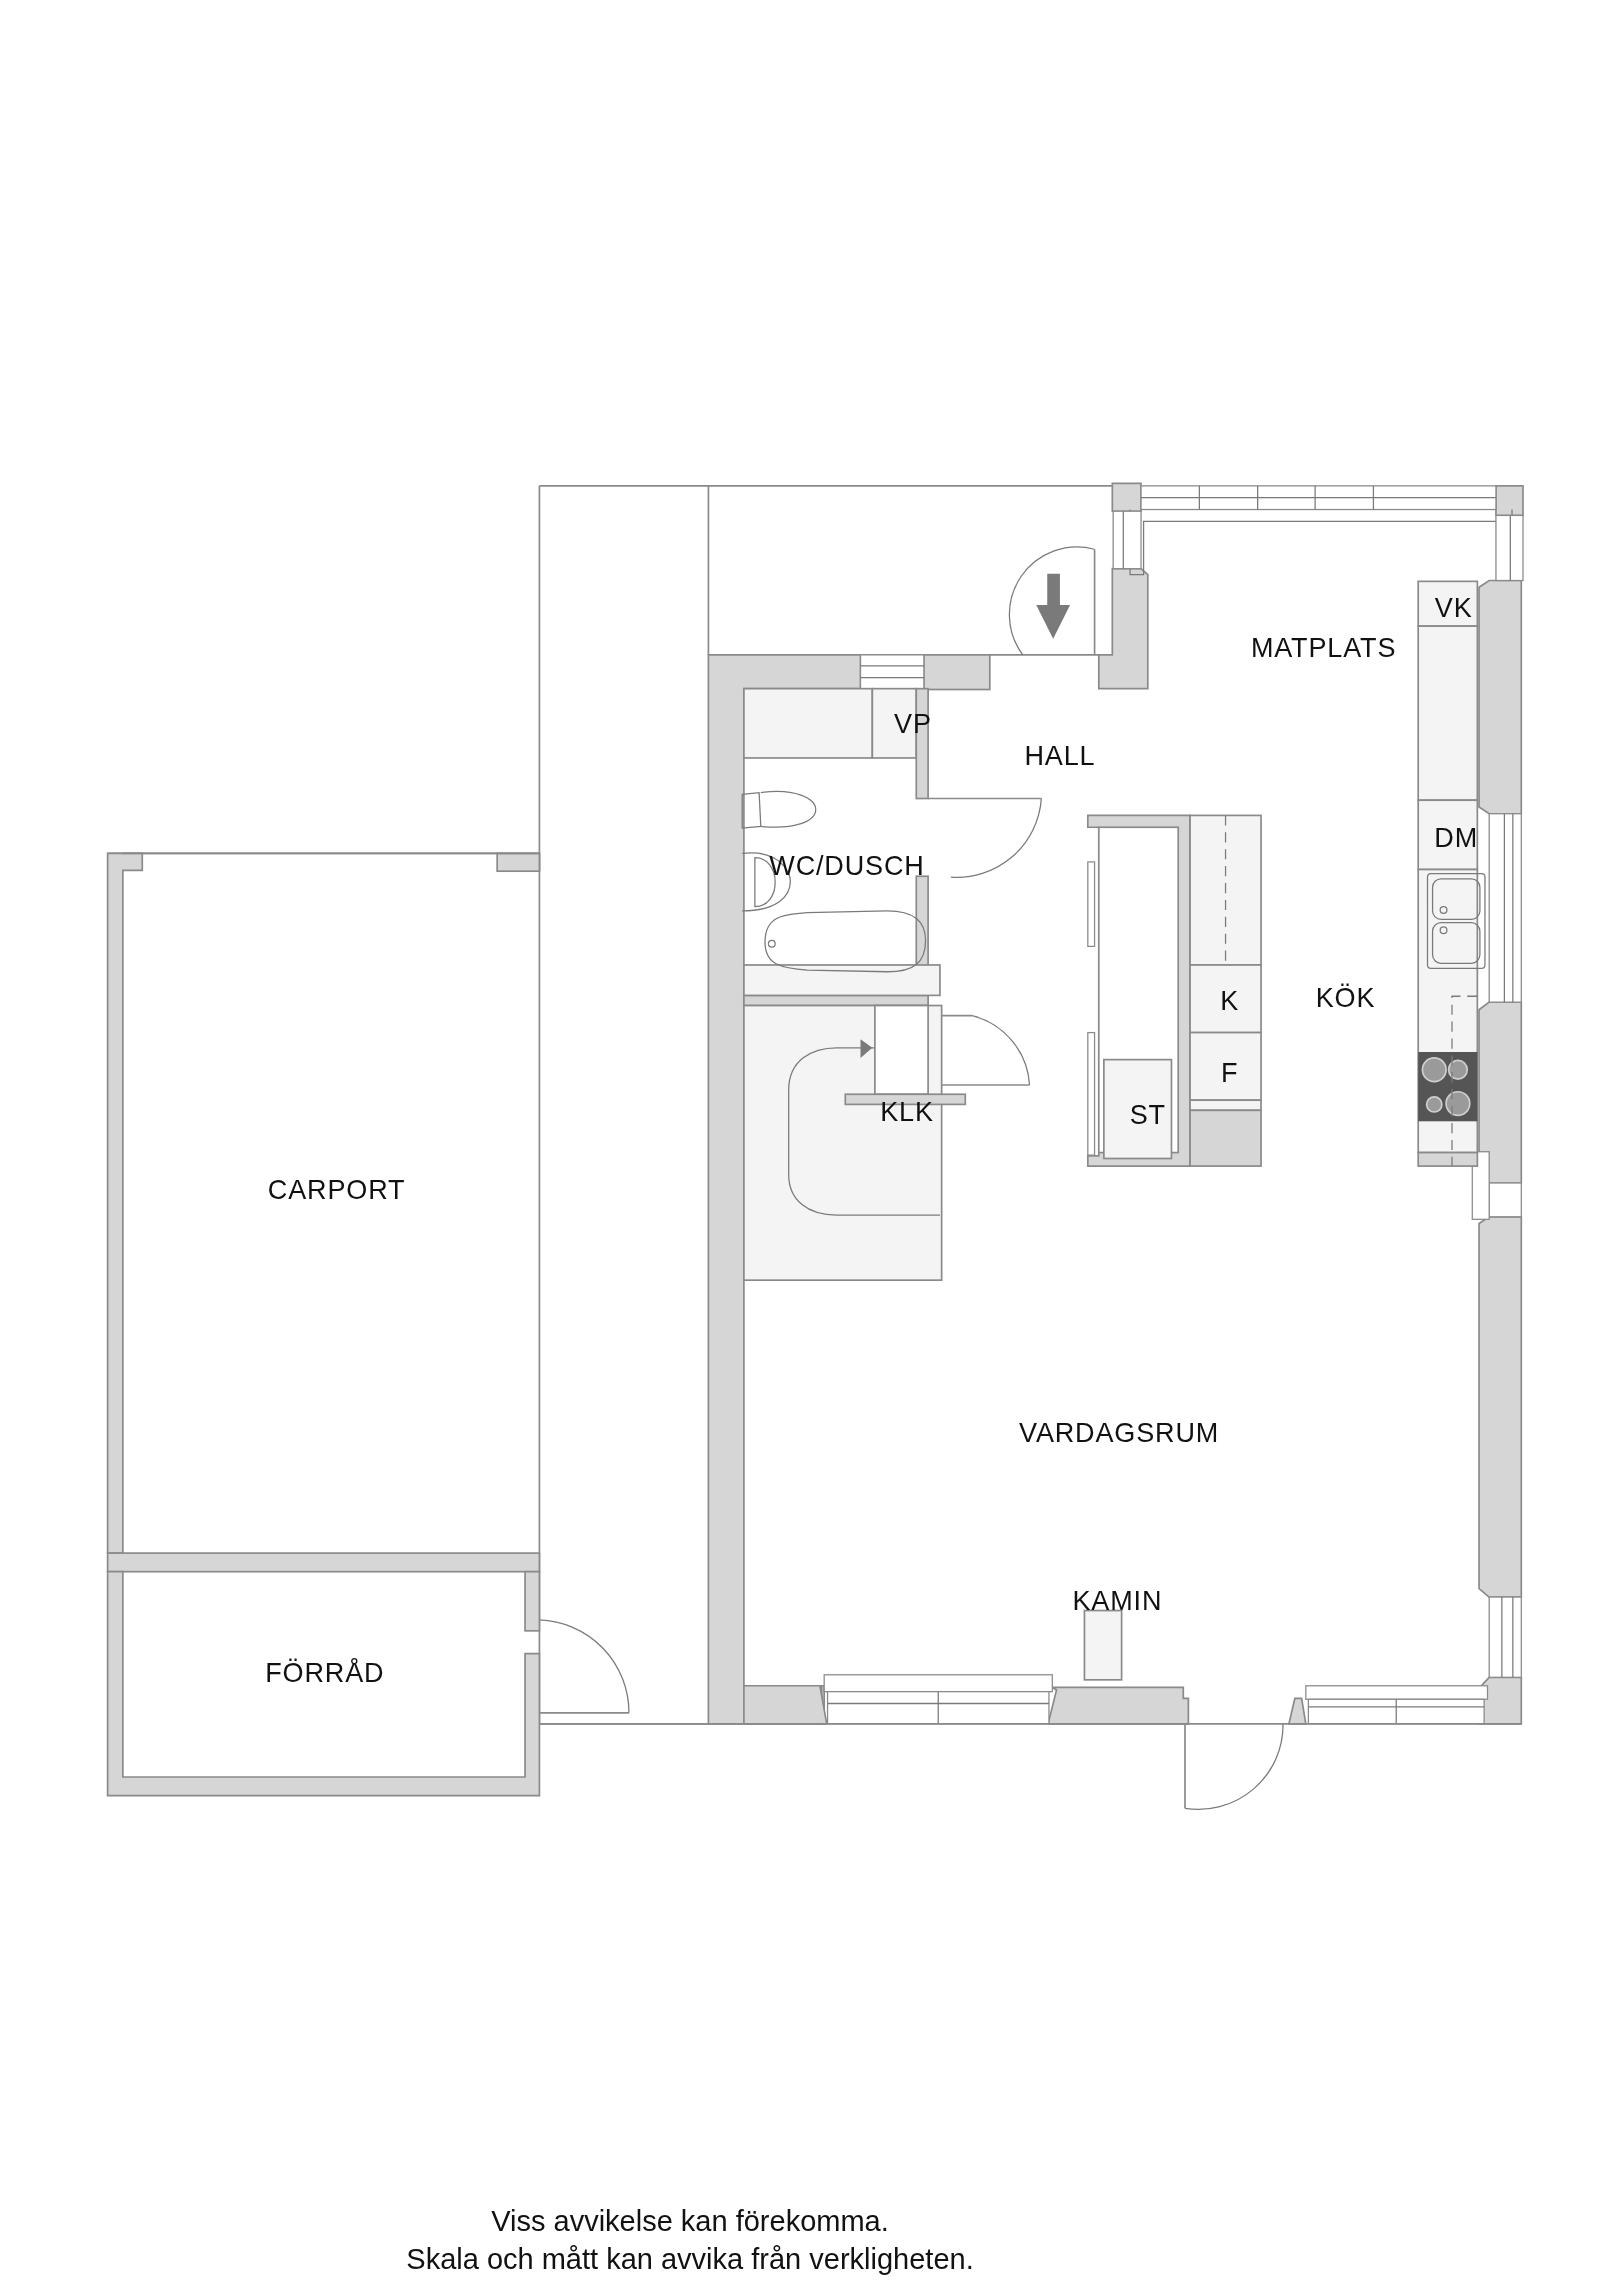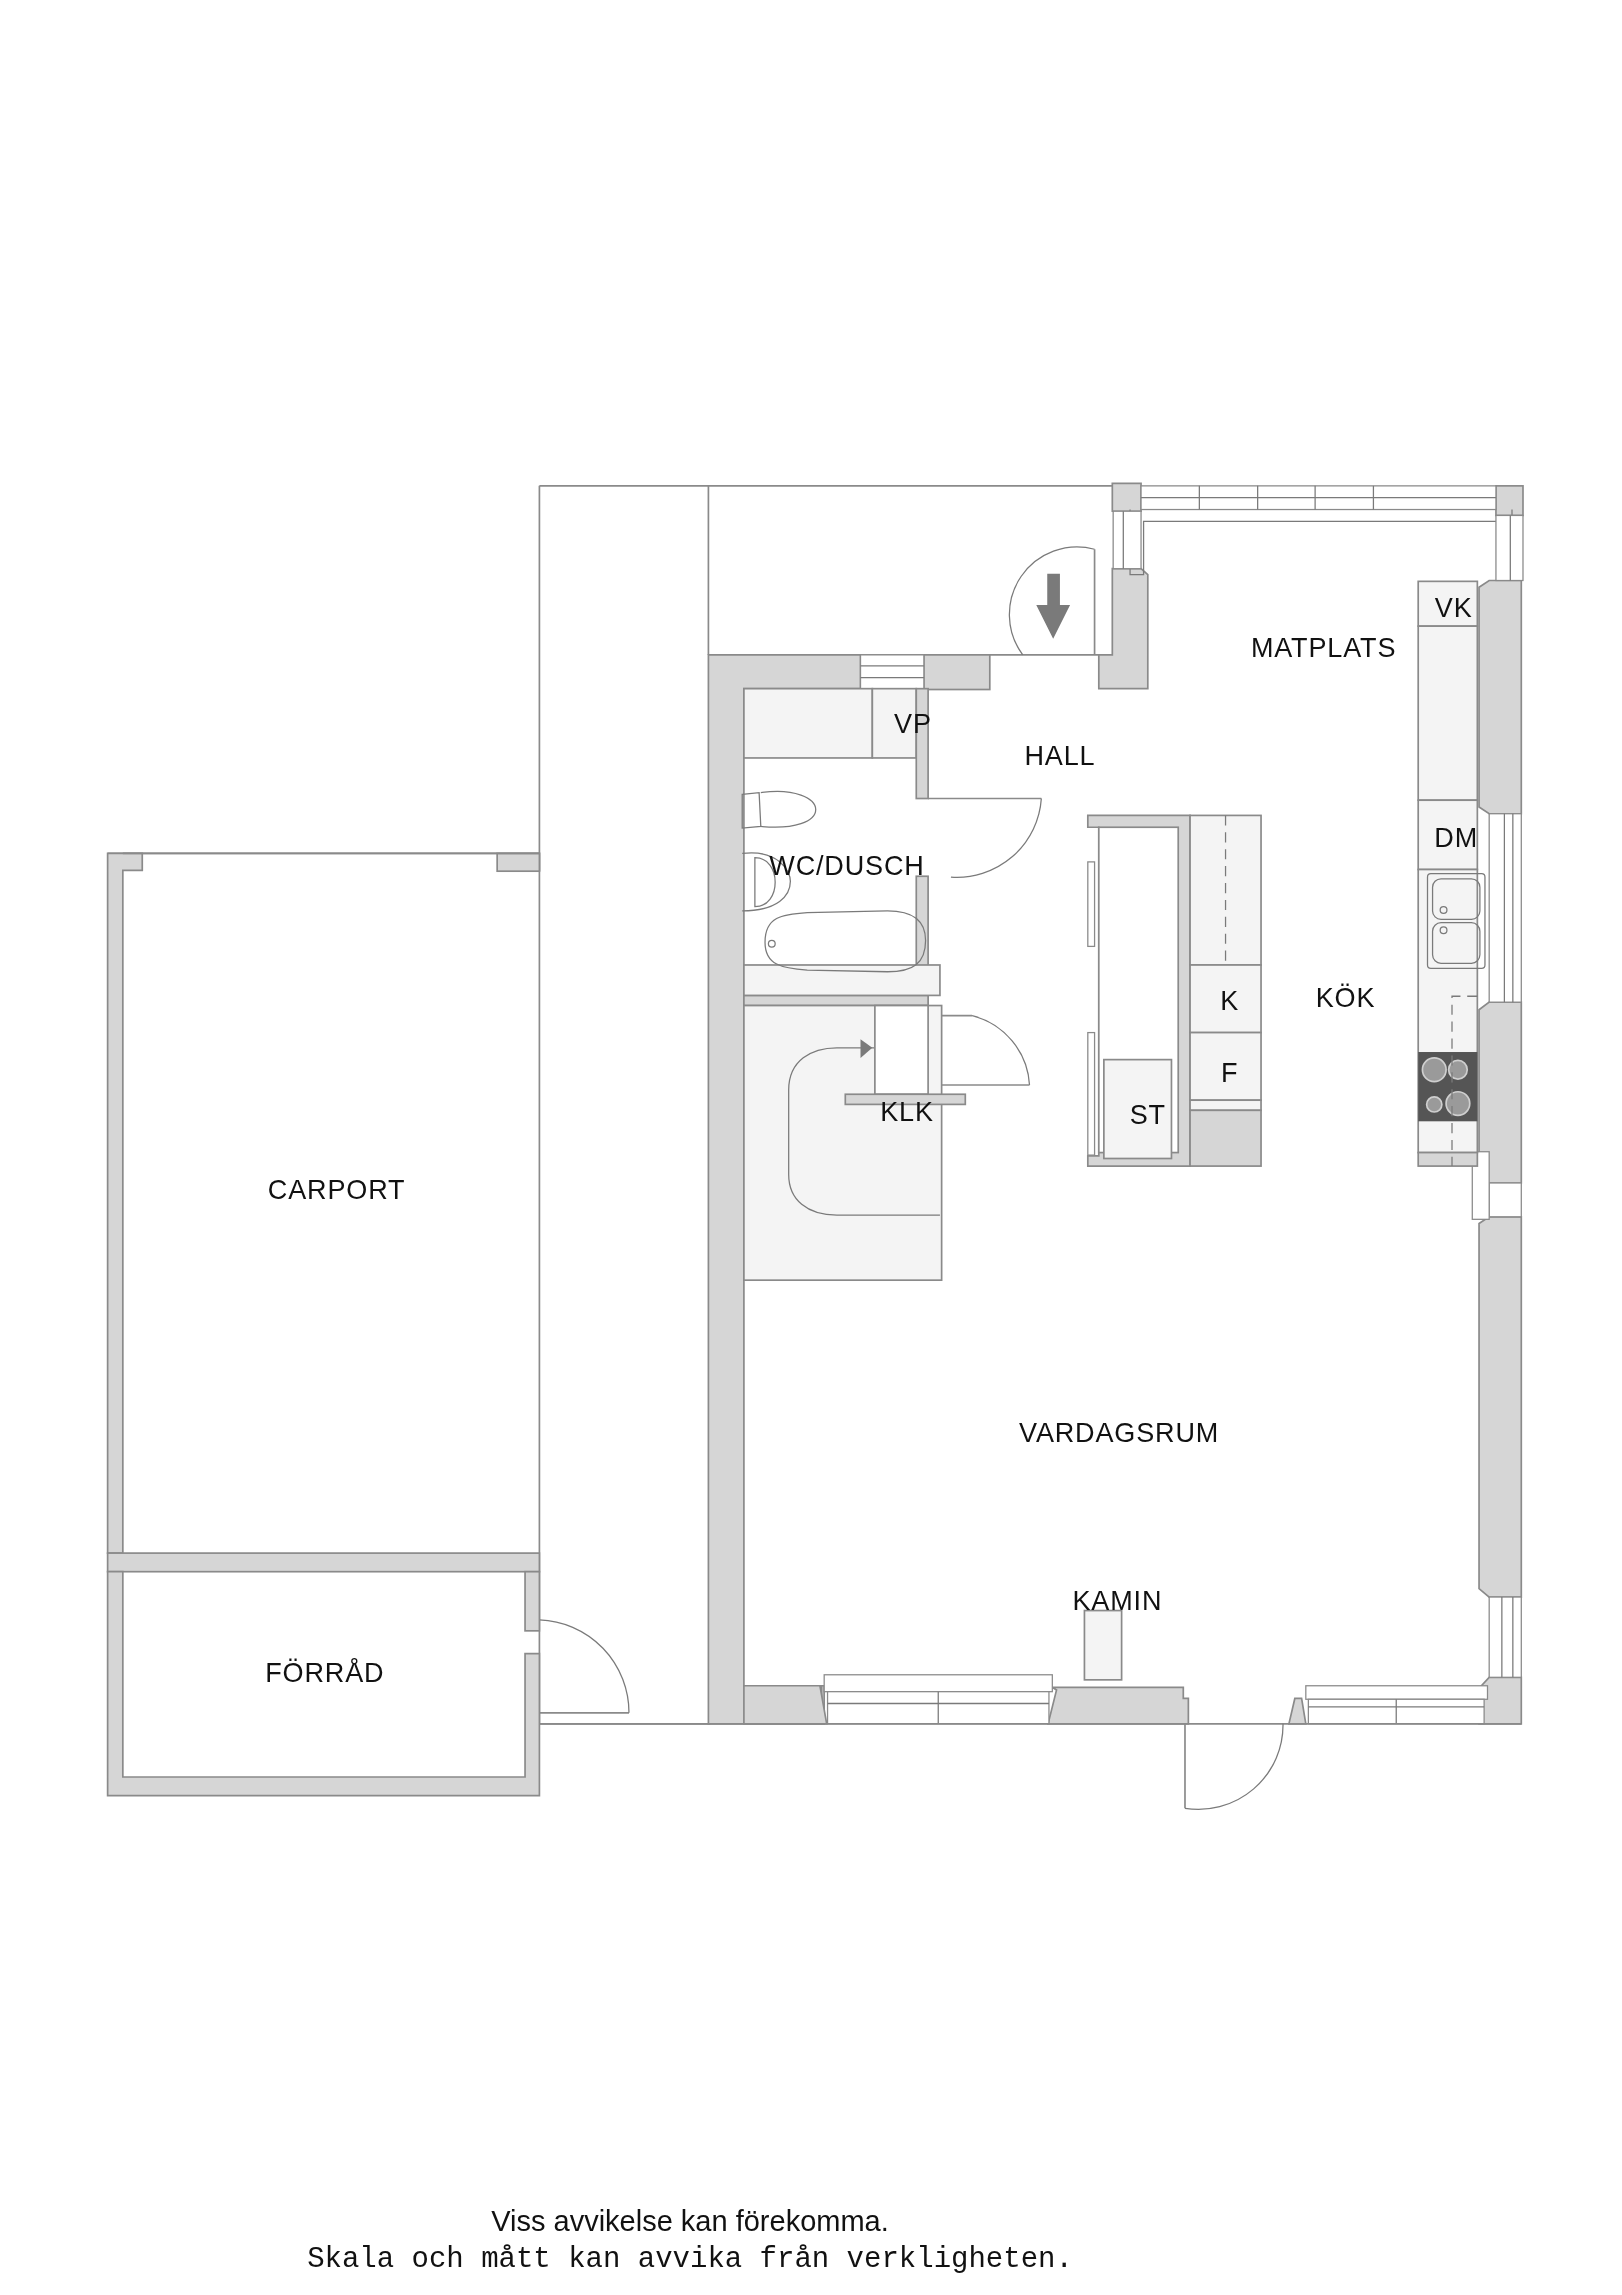--- a/index.html
+++ b/index.html
@@ -199,14 +199,14 @@
     <text class="lbl" x="1073" y="1327">KLK</text>
     <text class="lbl" x="1358" y="1330">ST</text>
     <text class="lbl" x="398" y="1419">CARPORT</text>
     <text class="lbl" x="1324" y="1706">VARDAGSRUM</text>
     <text class="lbl" x="1322" y="1905">KAMIN</text>
     <text class="lbl" x="384" y="1991">FÖRRÅD</text>
   </g>
 </svg>
 
 <div class="footer" style="top:2202px;">Viss avvikelse kan förekomma.</div>
-<div class="footer" style="top:2240px;font-family:Liberation Mono, monospace;">Skala och mått kan avvika från verkligheten.</div>
+<div class="footer" style="top:2240px;">Skala och mått kan avvika från verkligheten.</div>
 
 
 </body></html>

